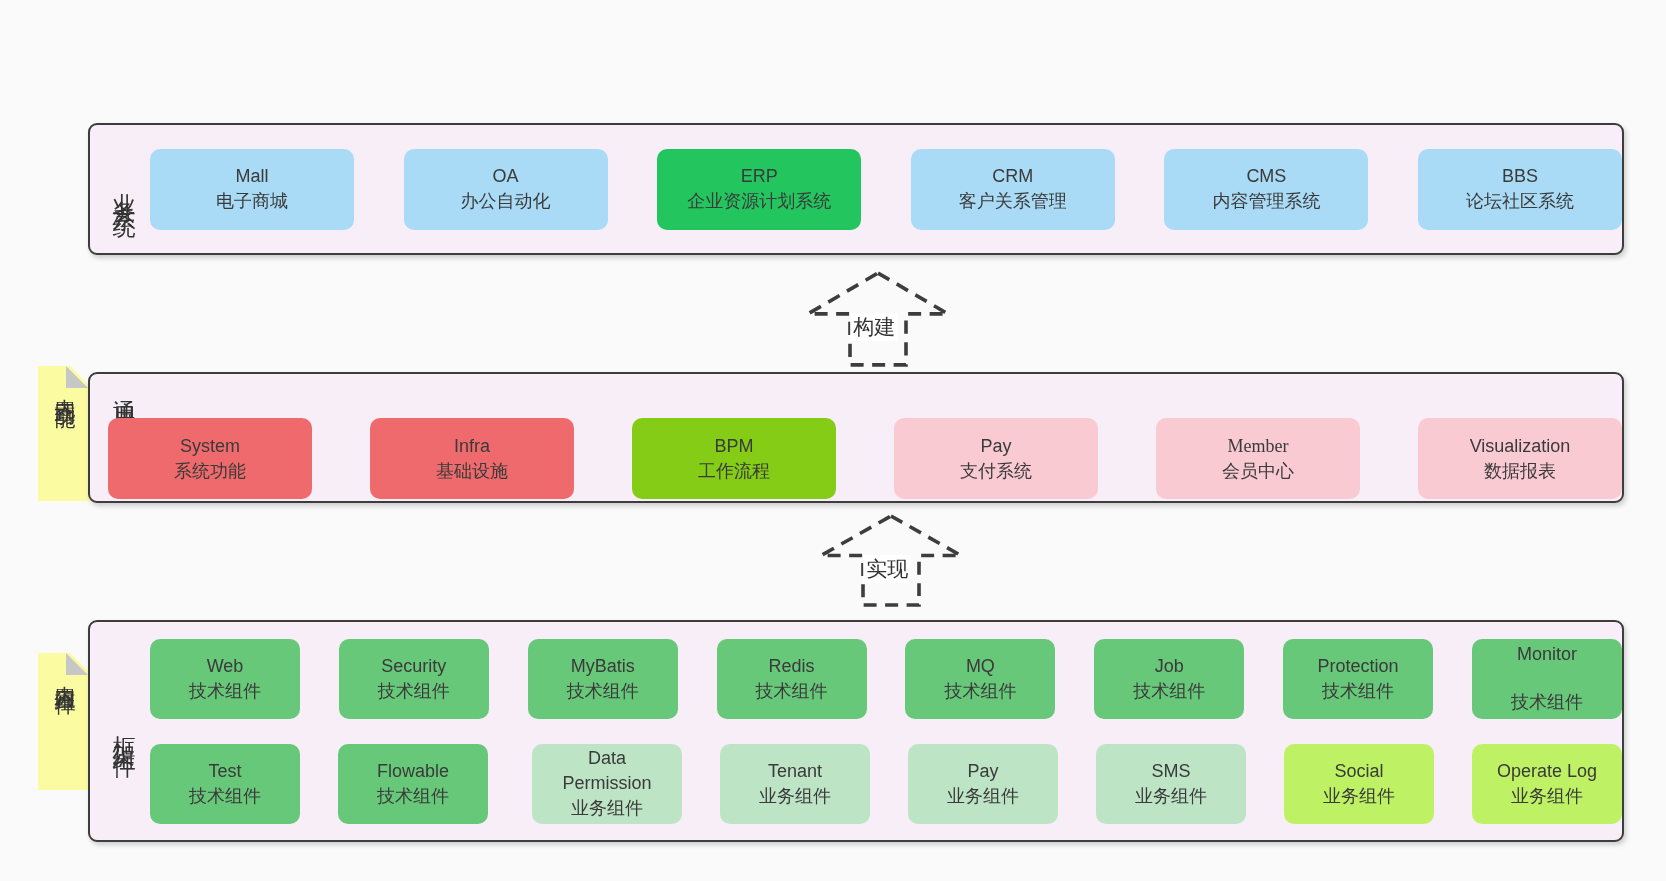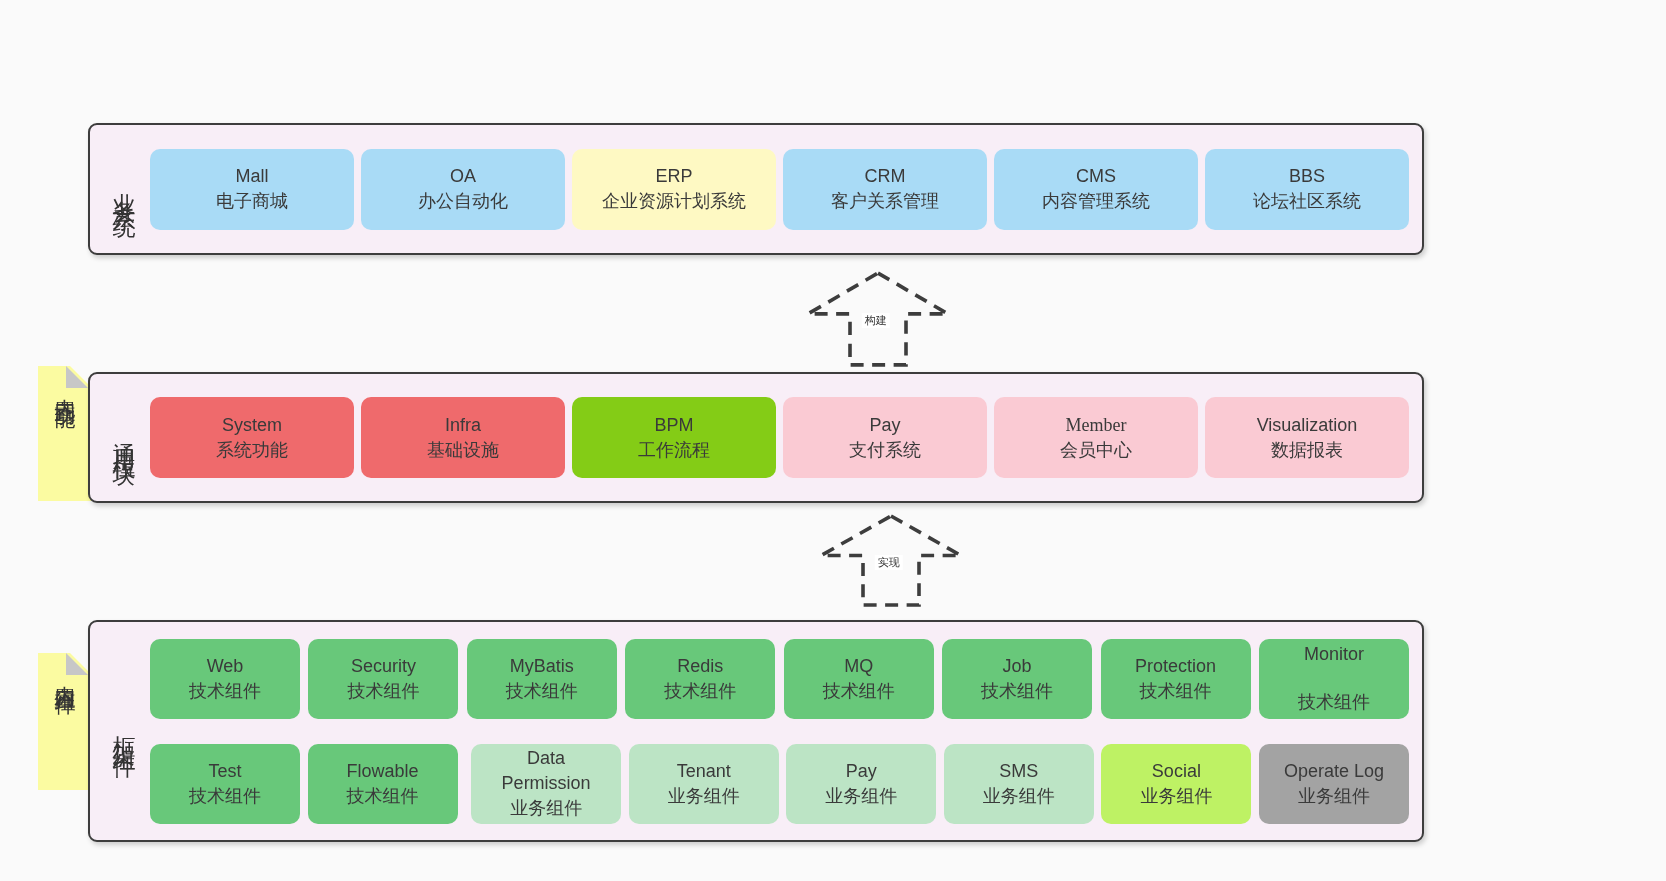--- a/index.html
+++ b/index.html
@@ -1,31 +1,31 @@
 <!DOCTYPE html>
 <html style="--page-bg: #fafafa; --container-bg: #f8eef7; --line: #3d3d3d; --tab-yellow: #fbfba1;"><head>
 <meta charset="utf-8">
 <style>
   * { margin:0; padding:0; box-sizing:border-box; }
   html,body { background:#fafafa; font-family:"Liberation Sans", sans-serif; }
   .canvas { position:relative; width:1666px; height:881px; background:var(--page-bg,#fafafa); overflow:hidden; }
 
   
   .layer {
-    position:absolute; left:88px; width:1336px;
+    position:absolute; left:88px; width:1536px;
     background:var(--container-bg,#f8eef7);
     border:2.5px solid var(--line,#3d3d3d);
     border-radius:9px;
     box-shadow:2px 3px 5px rgba(0,0,0,0.18);
     display:flex; align-items:stretch;
-    padding:0 13px 0 14px;
+    padding:0 0 0 14px;
     z-index:2;
   }
   #layer-business   { top:123px; height:132px; }
-  #layer-modules    { top:372px; height:131px; }
+  #layer-modules    { top:372px; height:131px;flex-direction:column; }
   #layer-components { top:620px; height:222px; }
 
   .layer-label {
     width:42px; flex:0 0 42px;
     display:flex; align-items:center; justify-content:center;
   }
   .layer-label span {
     writing-mode:vertical-rl; text-orientation:upright;
     font-size:23px; letter-spacing:7px; color:#333;
   }
@@ -70,21 +70,21 @@
   .arrow svg { width:100%; height:100%; display:block; }
   .arrow polygon {
     fill:var(--page-bg,#fafafa);
     stroke:var(--line,#3d3d3d); stroke-width:3.6;
     stroke-dasharray:13 8.5;
   }
   .arrow-label {
     position:absolute; left:50%; top:44%;
     transform:translateX(-58%);
     background:#ffffff; padding:0 3px;
-    font-size:11px; color:#333; white-space:nowrap;
+    font-size:21px; color:#333; white-space:nowrap;
   }
 </style>
 </head>
 <body>
 
 <div class="canvas">
 
   <div class="tab" id="tab-modules">
     <span class="fold"></span>
     <span class="tab-label">内置功能</span>
@@ -101,21 +101,21 @@
     <div class="rows-holder">
         <div class="box-row">
           <div class="sys-box" style="background: rgb(169, 219, 246);">
             <span class="box-name">Mall</span>
             <span class="box-desc">电子商城</span>
           </div>
           <div class="sys-box" style="background: rgb(169, 219, 246);">
             <span class="box-name">OA</span>
             <span class="box-desc">办公自动化</span>
           </div>
-          <div class="sys-box" style="background: #fef9c3;">
+          <div class="sys-box" style="background: #22c55e;">
             <span class="box-name">ERP</span>
             <span class="box-desc">企业资源计划系统</span>
           </div>
           <div class="sys-box" style="background: rgb(169, 219, 246);">
             <span class="box-name">CRM</span>
             <span class="box-desc">客户关系管理</span>
           </div>
           <div class="sys-box" style="background: rgb(169, 219, 246);">
             <span class="box-name">CMS</span>
             <span class="box-desc">内容管理系统</span>
@@ -237,21 +237,21 @@
             <span class="box-desc">业务组件</span>
           </div>
           <div class="sys-box" style="background: rgb(188, 228, 197);">
             <span class="box-name">SMS</span>
             <span class="box-desc">业务组件</span>
           </div>
           <div class="sys-box" style="background: #bef264;">
             <span class="box-name">Social</span>
             <span class="box-desc">业务组件</span>
           </div>
-          <div class="sys-box" style="background: #a3a3a3;">
+          <div class="sys-box" style="background: #bef264;">
             <span class="box-name">Operate Log</span>
             <span class="box-desc">业务组件</span>
           </div>
         </div>
       </div>
   </section>
 
 </div>
 
 </body></html>

